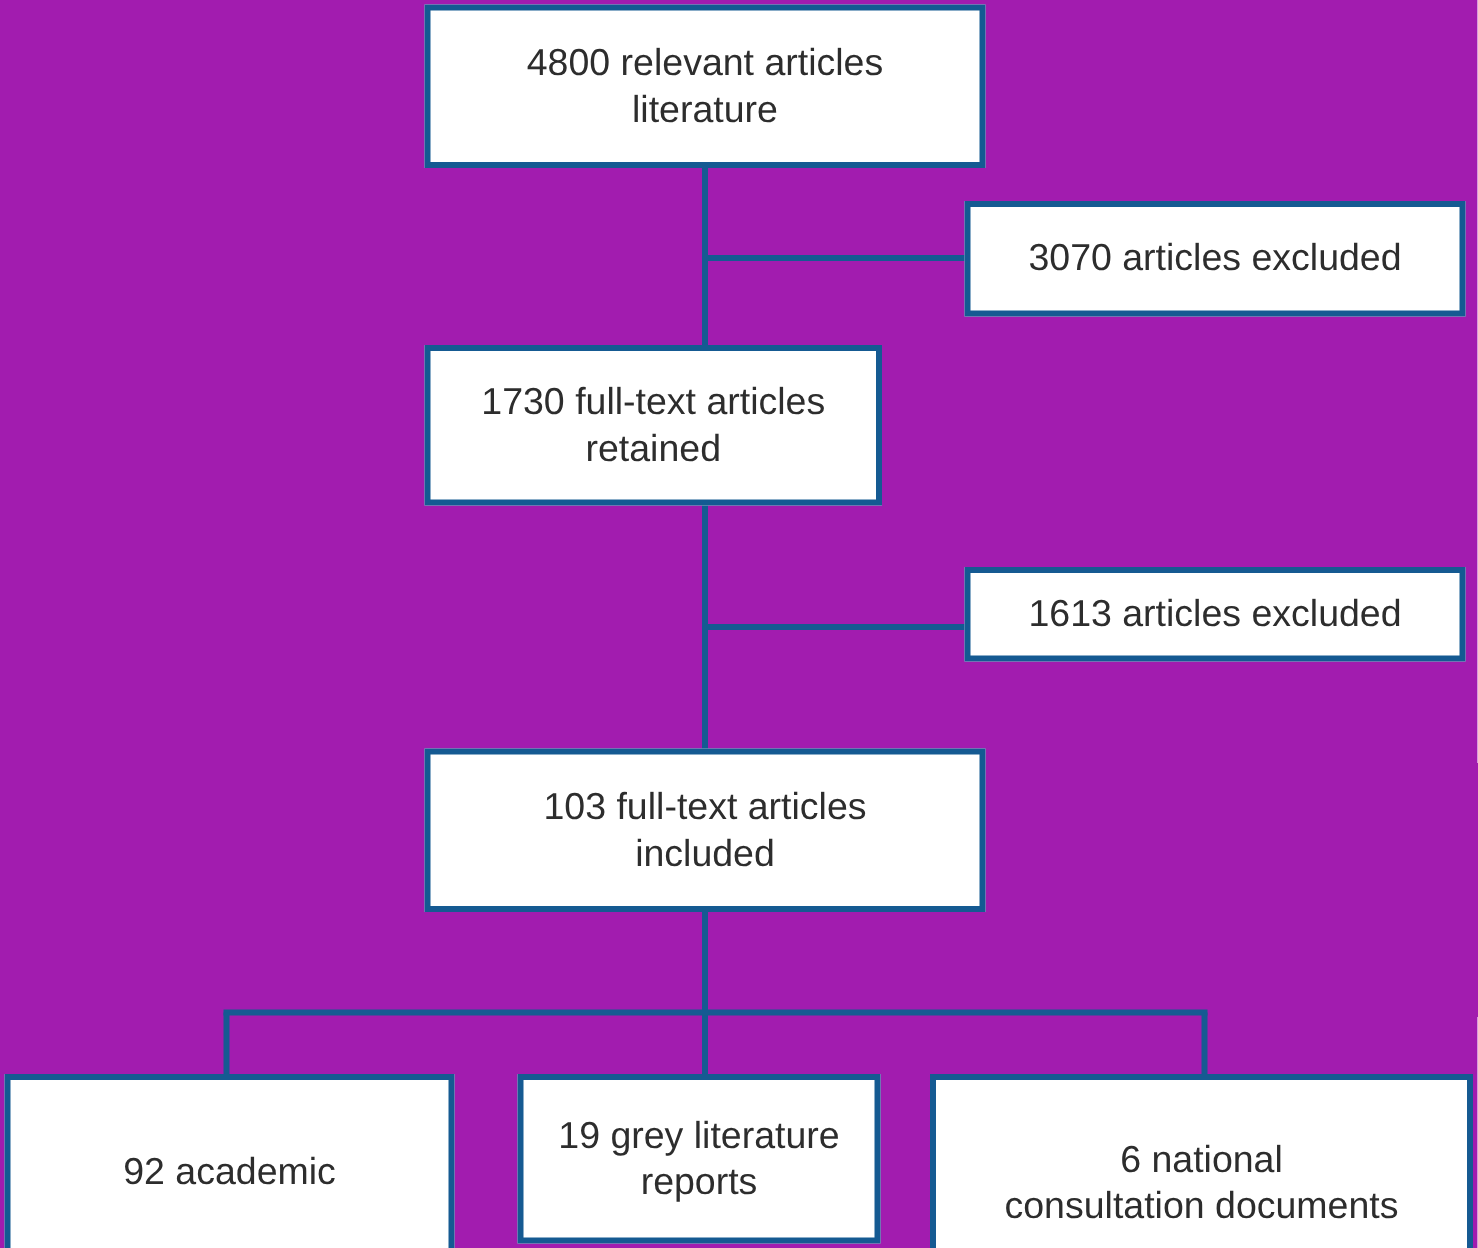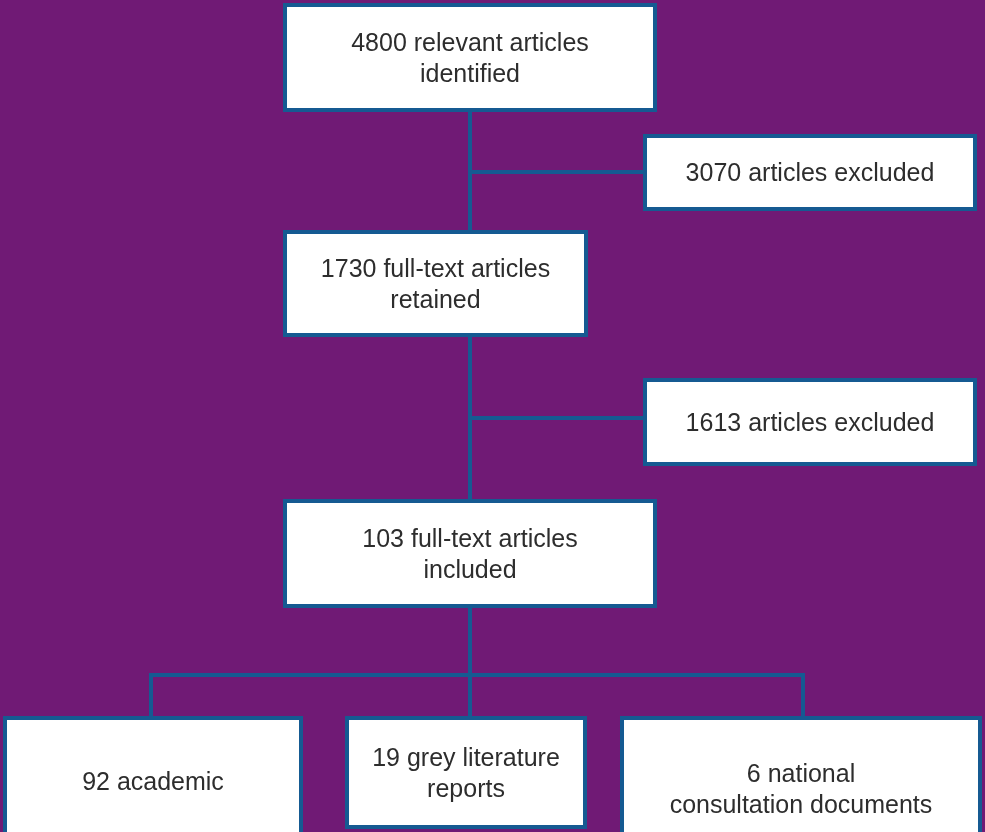--- a/index.html
+++ b/index.html
@@ -9,21 +9,21 @@
   }
   * { margin: 0; padding: 0; box-sizing: border-box; }
   html, body { background: #ffffff; }
   body {
     font-family: "Liberation Sans", "DejaVu Sans", sans-serif;
   }
   .canvas {
     position: relative;
     width: 985px;
     height: 832px;
-    background: #701a75;
+    background: #a21caf;
     overflow: hidden;
   }
   .node {
     position: absolute;
     background: #ffffff;
     border: var(--line-w) solid var(--accent);
     display: flex;
     flex-direction: column;
     justify-content: center;
     align-items: center;
@@ -36,21 +36,21 @@
   .node .line { display: block; white-space: nowrap; }
   .connector {
     position: absolute;
     background: var(--accent);
     z-index: 1;
   }
   
   #node-identified       { left: 283px; top: 3px;   width: 374px; height: 109px; }
   #node-excluded-first   { left: 643px; top: 134px; width: 334px; height: 77px;  }
   #node-retained         { left: 283px; top: 230px; width: 305px; height: 107px; }
-  #node-excluded-second  { left: 643px; top: 378px; width: 334px; height: 88px;  }
+  #node-excluded-second  { left: 643px; top: 378px; width: 334px; height: 63px;  }
   #node-included         { left: 283px; top: 499px; width: 374px; height: 109px; }
   #node-academic         { left: 3px;   top: 716px; width: 300px; height: 131px; }
   #node-grey             { left: 345px; top: 716px; width: 242px; height: 113px; }
   #node-national         { left: 620px; top: 716px; width: 362px; height: 145px; }
   
   #connector-top-to-retained    { left: 468px; top: 110px; width: 4px;   height: 122px; }
   #connector-branch-excluded-1  { left: 470px; top: 170px; width: 176px; height: 4px;   }
   #connector-retained-to-included { left: 468px; top: 335px; width: 4px; height: 166px; }
   #connector-branch-excluded-2  { left: 470px; top: 416px; width: 176px; height: 4px;   }
   #connector-included-down      { left: 468px; top: 606px; width: 4px;   height: 112px; }
@@ -58,21 +58,21 @@
   #connector-drop-left          { left: 149px; top: 675px; width: 4px;   height: 43px;  }
   #connector-drop-right         { left: 801px; top: 675px; width: 4px;   height: 43px;  }
 </style>
 </head>
 <body>
 
 <div class="canvas">
 
   <div class="node" id="node-identified">
     <span class="line">4800 relevant articles</span>
-    <span class="line">identified</span>
+    <span class="line">literature</span>
   </div>
 
   <div class="node" id="node-excluded-first">
     <span class="line">3070 articles excluded</span>
   </div>
 
   <div class="node" id="node-retained">
     <span class="line">1730 full-text articles</span>
     <span class="line">retained</span>
   </div>

